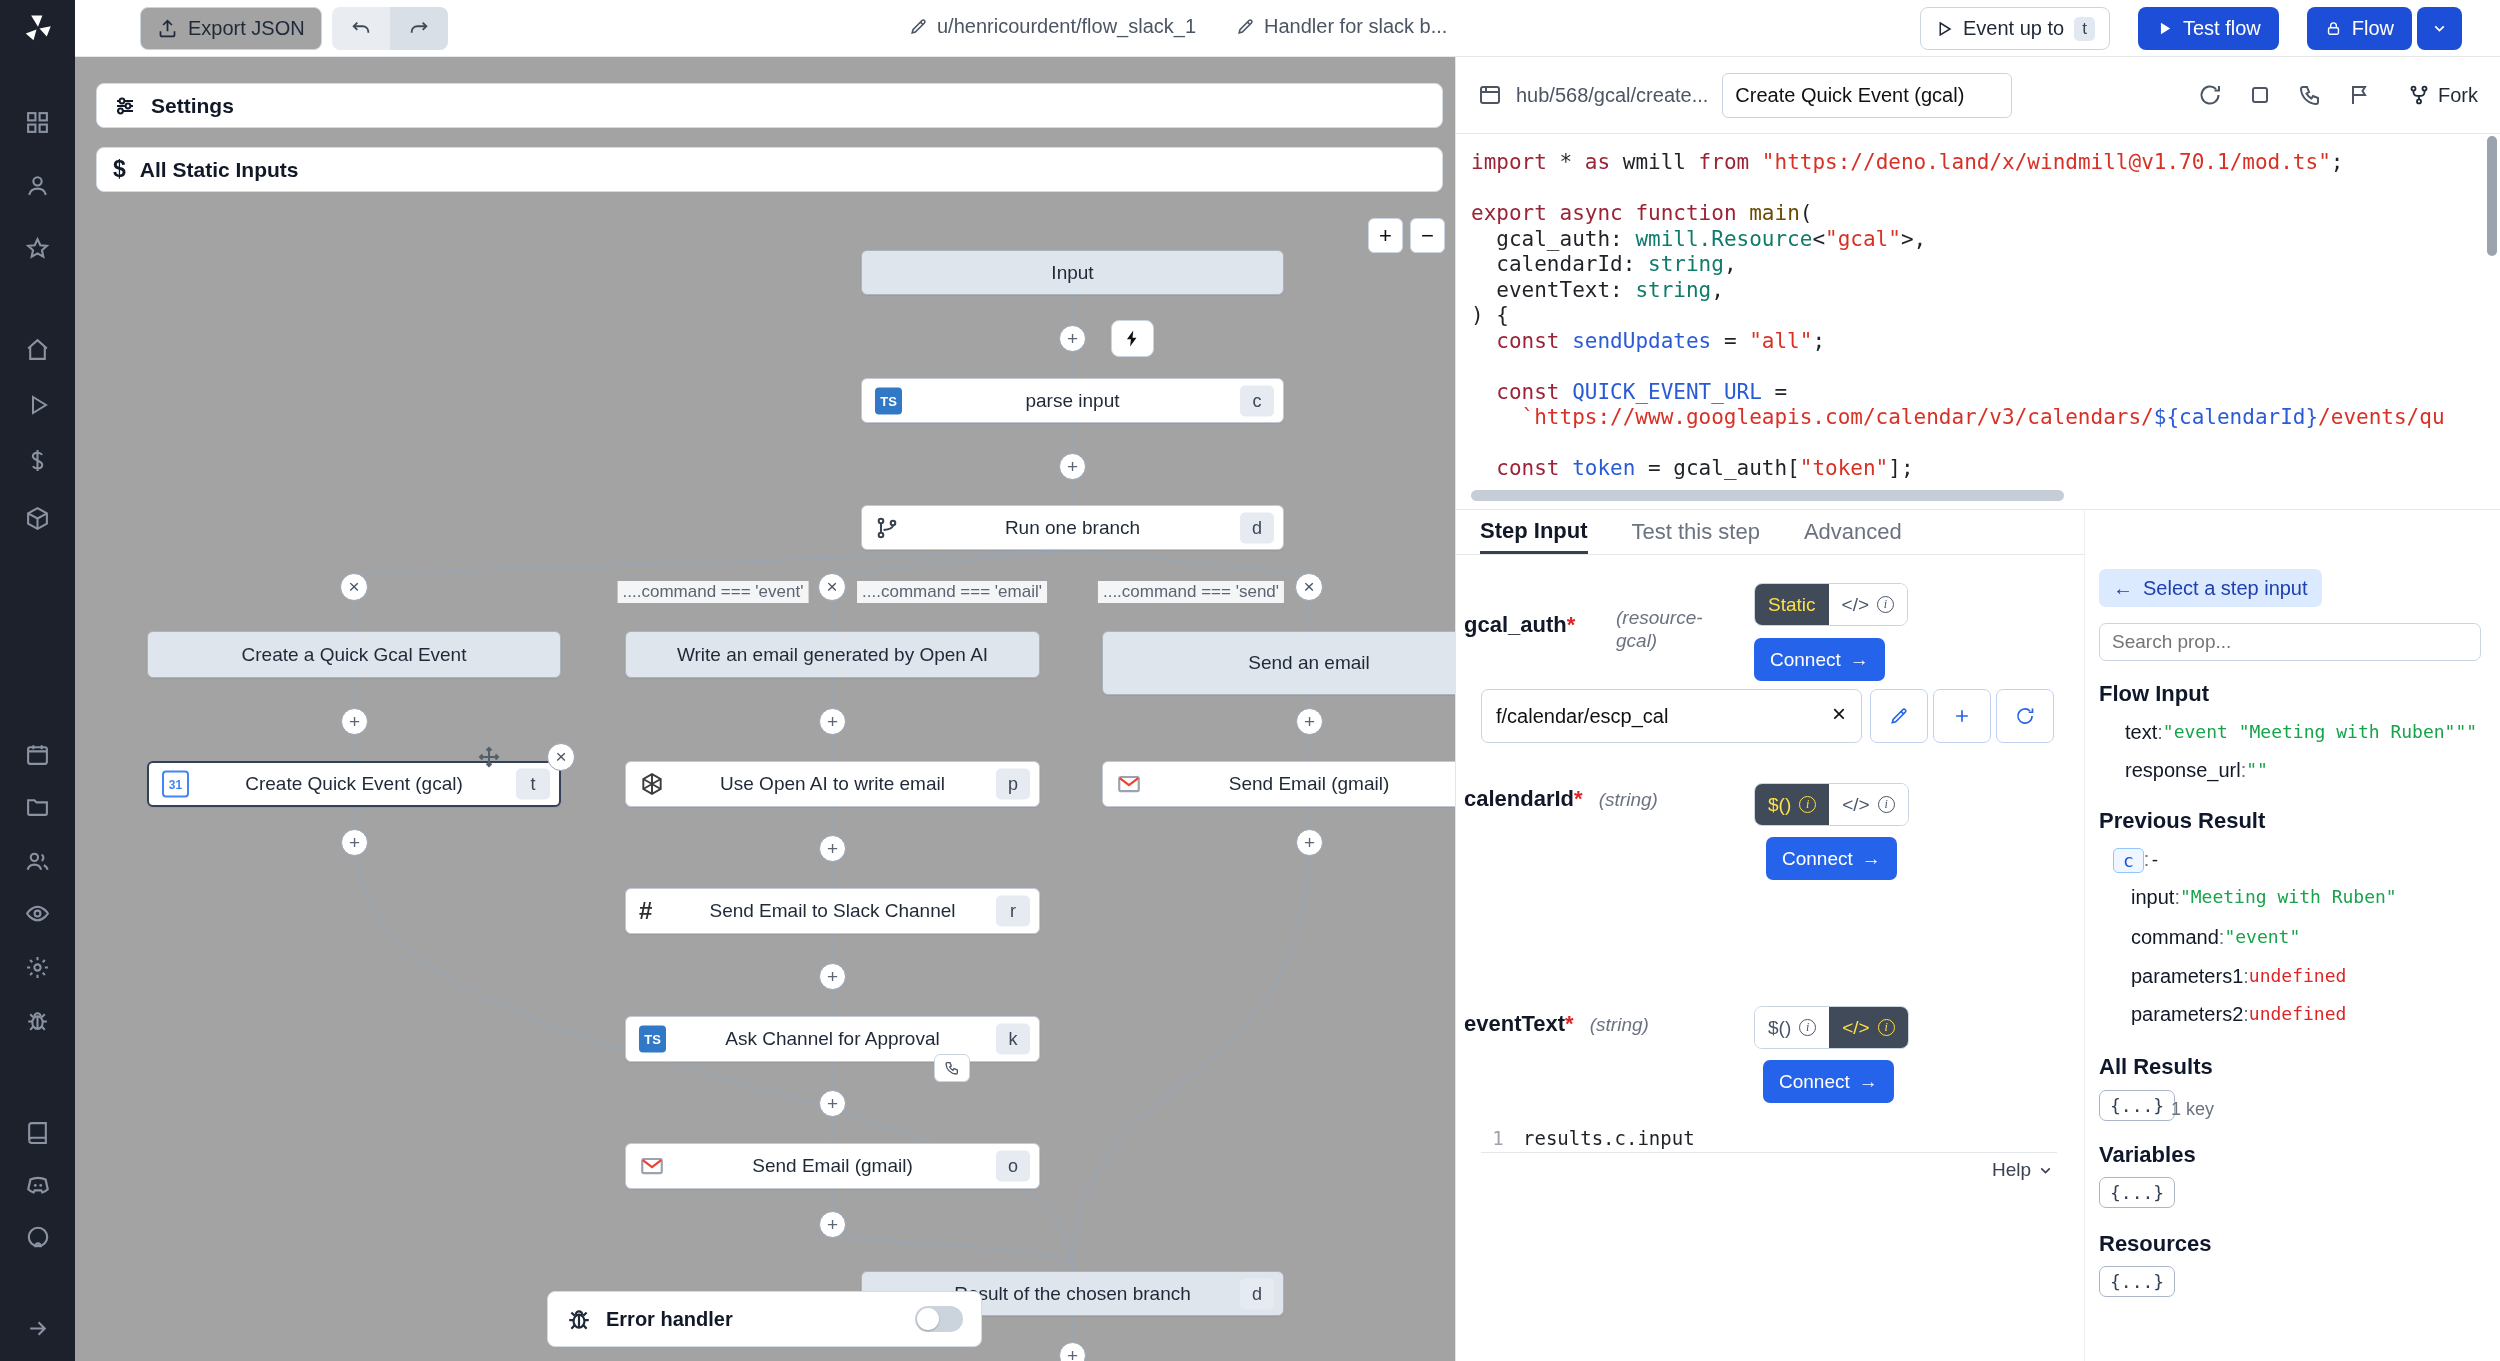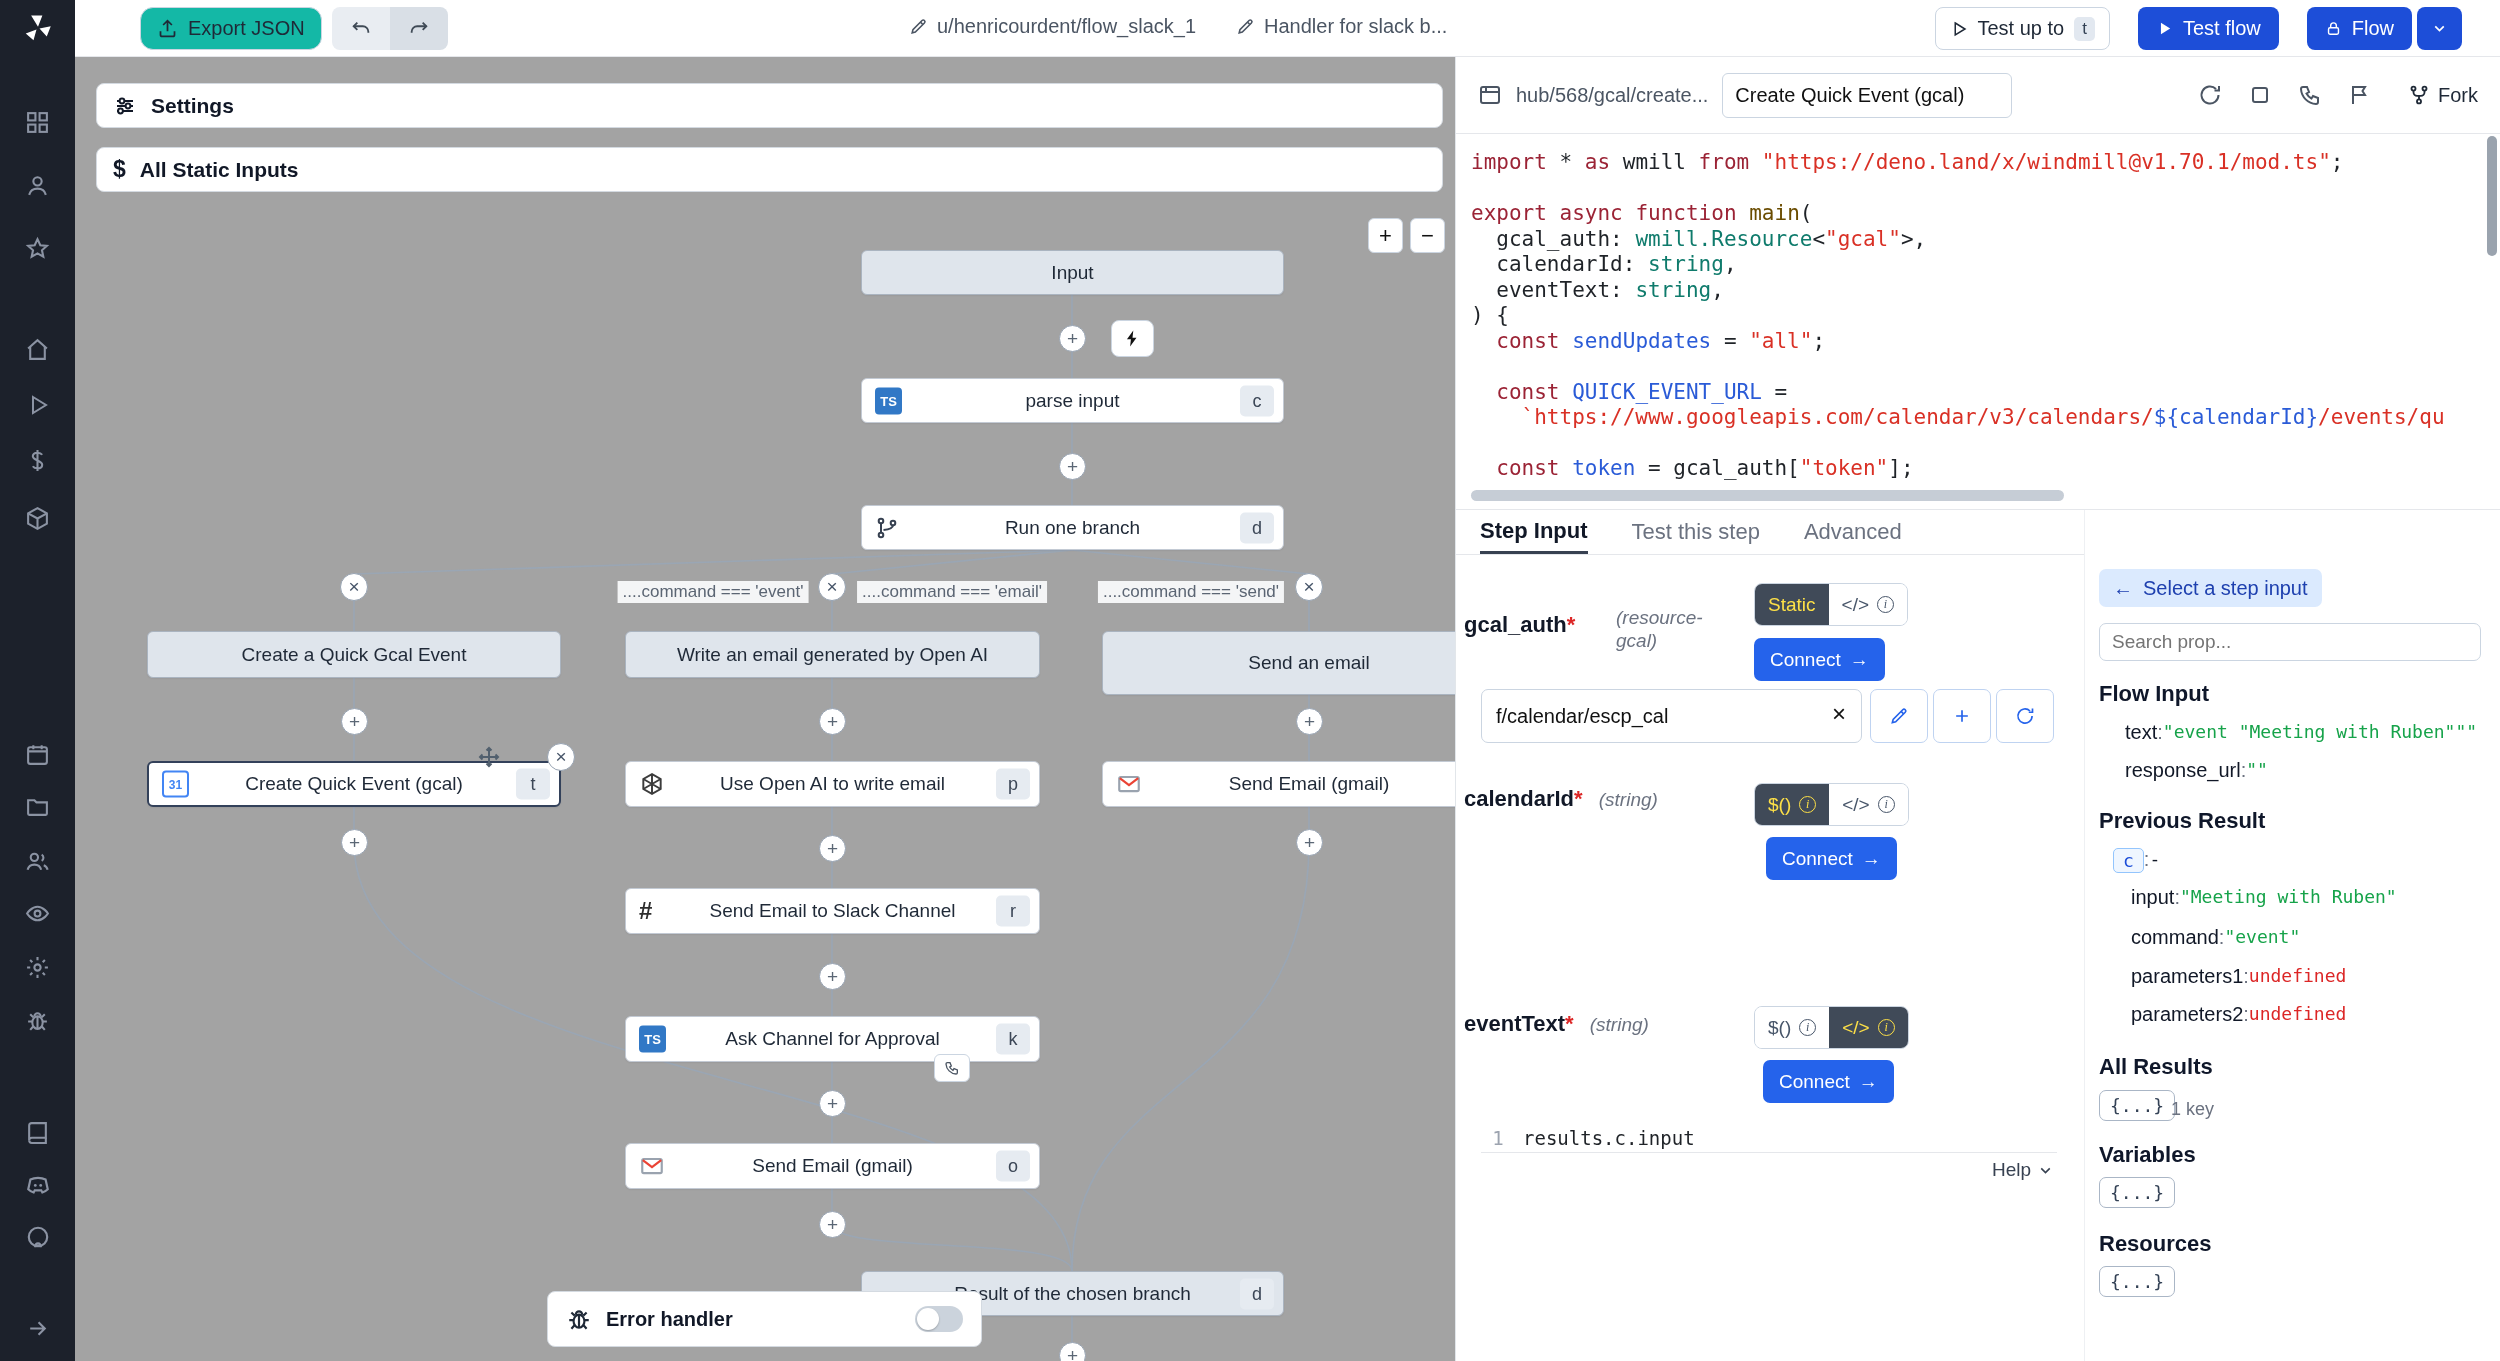--- a/index.html
+++ b/index.html
@@ -9,21 +9,21 @@
   svg{display:block}
 
   
   .sidebar{position:absolute;left:0;top:0;width:75px;height:1361px;background:#1c212b;z-index:30}
   .sb-icon{position:absolute;left:0;width:75px;height:40px;display:flex;align-items:center;justify-content:center;color:#8b93a3;cursor:pointer}
   .sb-icon.logo{color:#fff}
 
   
   .topbar{position:absolute;left:75px;top:0;width:2425px;height:57px;background:#fff;border-bottom:1px solid #e5e7eb;z-index:25}
   .btn-outline{position:absolute;top:7px;height:43px;display:flex;align-items:center;gap:10px;padding:8px 16px;
-    border:1px solid #cbd5e1;border-radius:13px;background:#14b8a6;font-size:20px;color:#1f2937;cursor:pointer}
+    border:1px solid #cbd5e1;border-radius:8px;background:#a3a3a3;font-size:20px;color:#1f2937;cursor:pointer}
   .undo-group{position:absolute;left:257px;top:7px;height:43px;display:flex;border-radius:8px;overflow:hidden}
   .undo-group .seg{width:58px;display:flex;align-items:center;justify-content:center;color:#3f4a56;cursor:pointer}
   .seg.undo{background:#e9edf2}.seg.redo{background:#d9dfe6}
   .crumb{position:absolute;top:15px;display:flex;align-items:center;gap:9px;font-size:20px;color:#4b5563;cursor:pointer}
   .tb-right{position:absolute;right:38px;top:7px;height:43px;display:flex;align-items:center;gap:28px}
   .btn-testupto{height:43px;display:flex;align-items:center;gap:10px;padding:0 14px;border:1px solid #cbd5e1;border-radius:8px;background:#fff;font-size:20px;color:#1f2937;cursor:pointer}
   .kbd{background:#e2e8f0;border-radius:5px;padding:2px 8px;font-size:17px;color:#334155}
   .btn-primary{height:43px;display:flex;align-items:center;gap:10px;padding:0 18px;border:none;border-radius:8px;background:#1d4ed8;color:#fff;font-size:20px;cursor:pointer}
   .btn-primary.sq{padding:0 14px}
   .tb-right .pair{display:flex;gap:5px}
@@ -287,21 +287,21 @@
         </span>
       <span>Handler for slack b...</span>
     </div>
     <div class="tb-right">
       <button class="btn-testupto">
         <span>
             <svg width="18" height="18" viewBox="0 0 24 24" fill="none" stroke="currentColor" stroke-width="2">
               <path d="M7 4l13 8-13 8z"></path>
             </svg>
           </span>
-        <span>Test up to</span>
+        <span>Event up to</span>
         <span class="kbd">t</span>
       </button>
       <button class="btn-primary">
         <span>
             <svg width="17" height="17" viewBox="0 0 24 24" fill="currentColor">
               <path d="M7 4l13 8-13 8z"></path>
             </svg>
           </span>
         <span>Test flow</span>
       </button>

